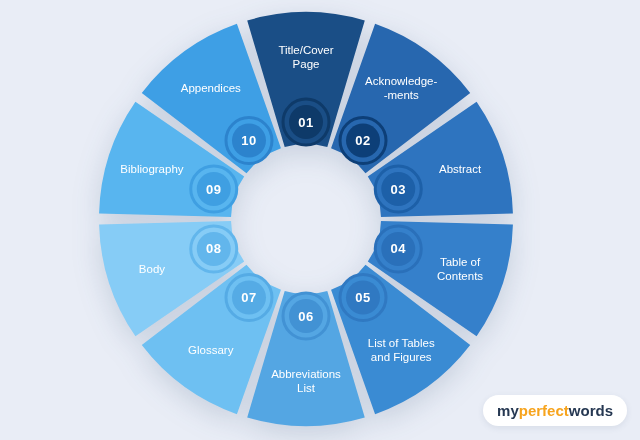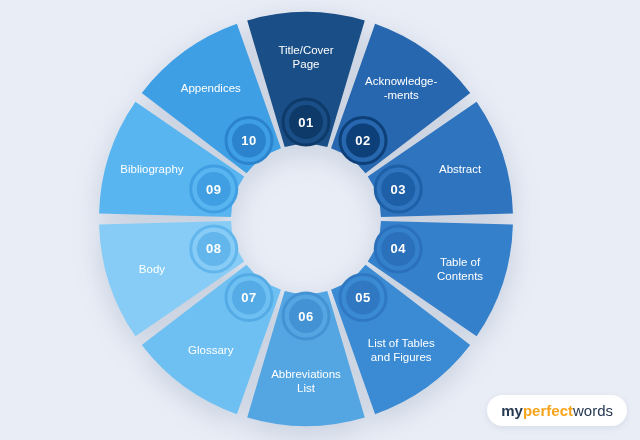--- a/index.html
+++ b/index.html
@@ -124,15 +124,15 @@
       <text x="213.74751791937013" y="193.52535154563006" class="seg-number">09</text>
       <text x="151.92884436018514" y="172.93924691125846" class="seg-label" fill="#ffffff"><tspan x="151.92884436018514" dy="0">Bibliography</tspan></text>
       <path d="M 141.78 92.99 A 207 207 0 0 1 236.90 23.87 L 280.96 148.30 A 75 75 0 0 0 246.50 173.34 Z" fill="#3e9fe5"></path>
       <circle cx="248.9848305276301" cy="140.5253515456301" r="23" fill="none" stroke="#2c83cd" stroke-width="3"></circle>
       <circle cx="248.9848305276301" cy="140.5253515456301" r="17" fill="#2c83cd"></circle>
       <text x="248.9848305276301" y="145.0253515456301" class="seg-number">10</text>
       <text x="210.77878912861934" y="91.93924691125852" class="seg-label" fill="#ffffff"><tspan x="210.77878912861934" dy="0">Appendices</tspan></text>
     </svg>
 
 
-  <div class="logo"><span class="lg1" style="color: rgb(38, 56, 82); text-align: center;">my</span><span class="lg2" style="color: rgb(247, 164, 29);">perfect</span><span class="lg3" style="color: rgb(38, 56, 82);">words</span></div>
+  <div class="logo"><span class="lg1" style="color: rgb(38, 56, 82); text-align: center;">my</span><span class="lg2" style="color: rgb(247, 164, 29);">perfect</span><span class="lg3" style="color: rgb(38, 56, 82); font-weight: bold;">words</span></div>
 
 </div>
 
 </body></html>

